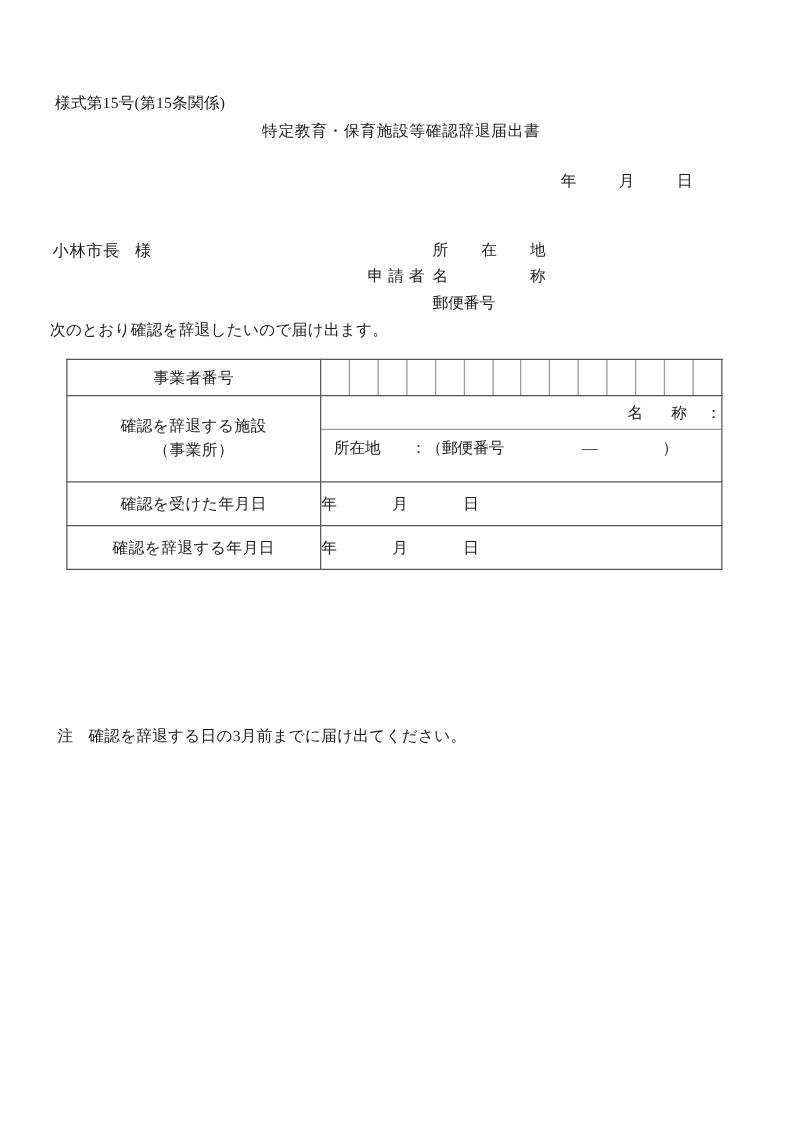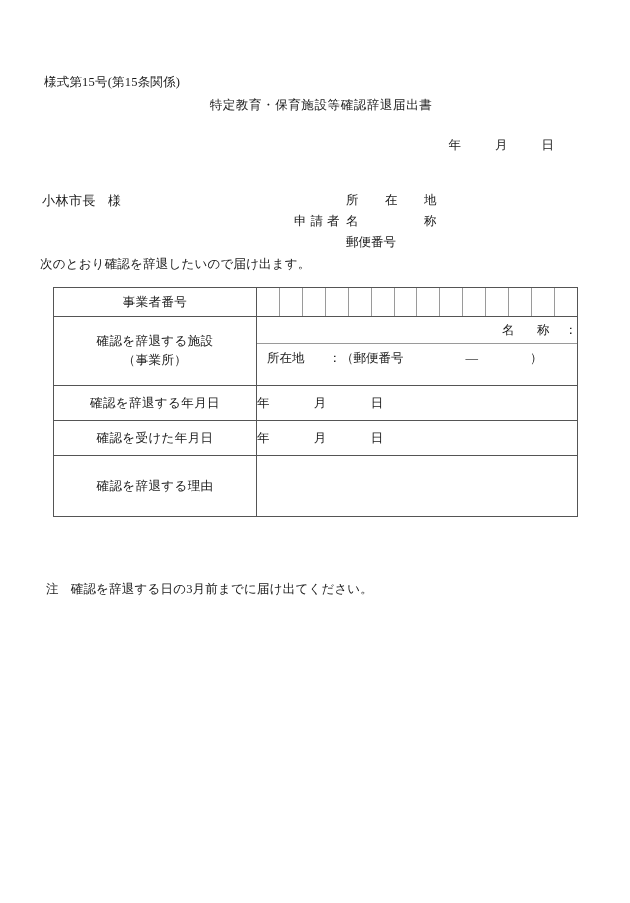--- a/index.html
+++ b/index.html
@@ -242,37 +242,33 @@
           <div class="fac-name">
             <span class="k-sp3">名　称</span><span class="gap-s"></span><span>：</span>
           </div>
           <div class="fac-addr">
             <span>所在地</span><span class="gap-m"></span><span>：</span><span>（郵便番号</span><span class="gap-xl"></span><span>—</span><span class="gap-l"></span><span>）</span>
           </div>
         </td>
       </tr>
 
       <tr>
+        <td class="lbl">確認を受けた年月日</td>
+        <td class="date-cell">
+          <span>年</span><span class="g"></span><span>月</span><span class="g"></span><span>日</span>
+        </td>
+      </tr>
+
+      <tr>
         <td class="lbl">確認を辞退する年月日</td>
         <td class="date-cell">
           <span>年</span><span class="g"></span><span>月</span><span class="g"></span><span>日</span>
         </td>
       </tr>
 
-      <tr>
-        <td class="lbl">確認を受けた年月日</td>
-        <td class="date-cell">
-          <span>年</span><span class="g"></span><span>月</span><span class="g"></span><span>日</span>
-        </td>
-      </tr>
-
-      <tr class="row-reason">
-        <td class="lbl">確認を辞退する理由</td>
-        <td class="blank-cell"></td>
-      </tr>
 
     </tbody>
   </table>
 
   <div class="note">
     <span>注</span><span class="sp"></span><span>確認を辞退する日の3月前までに届け出てください。</span>
   </div>
 
 </div>
 

